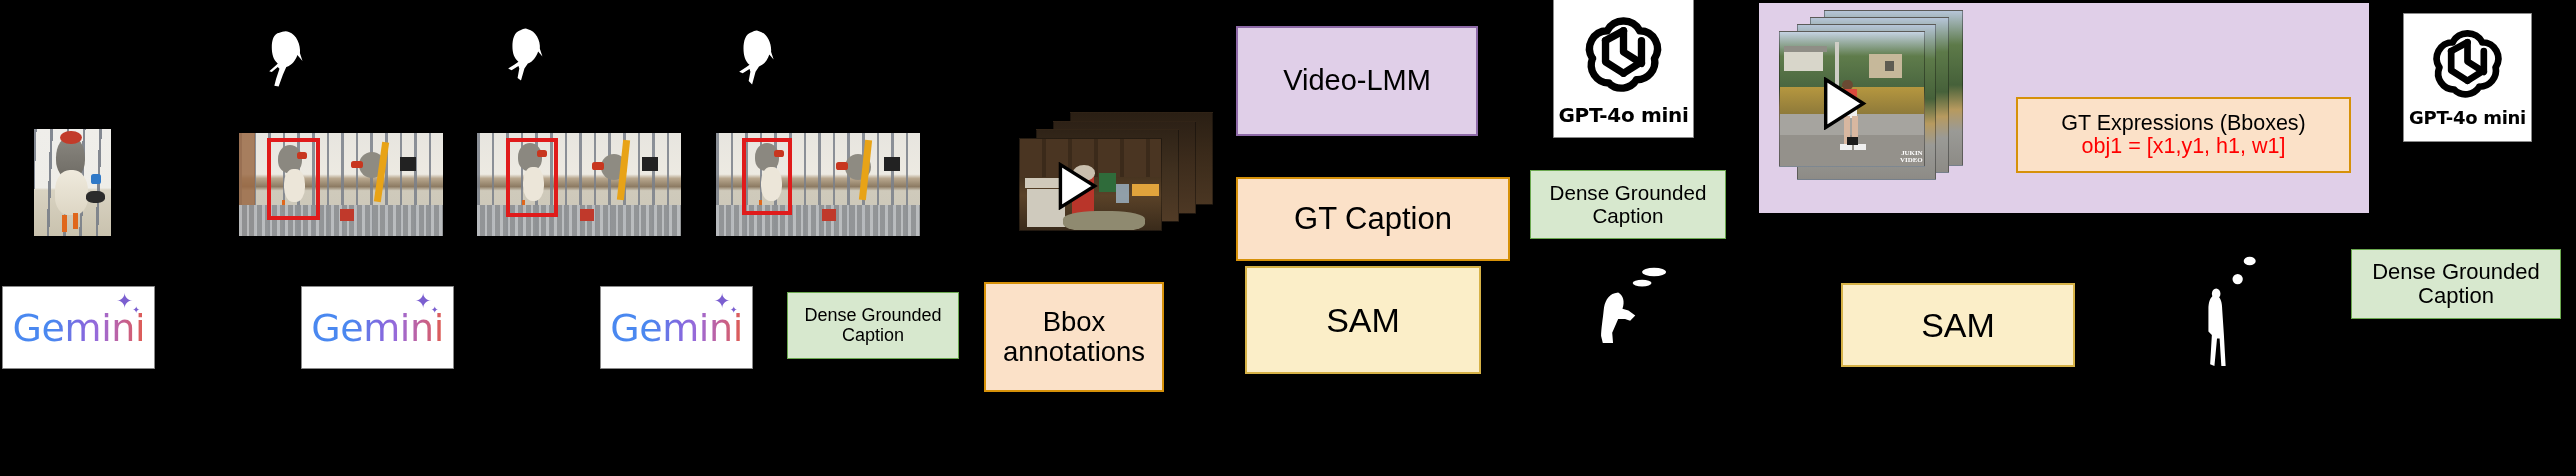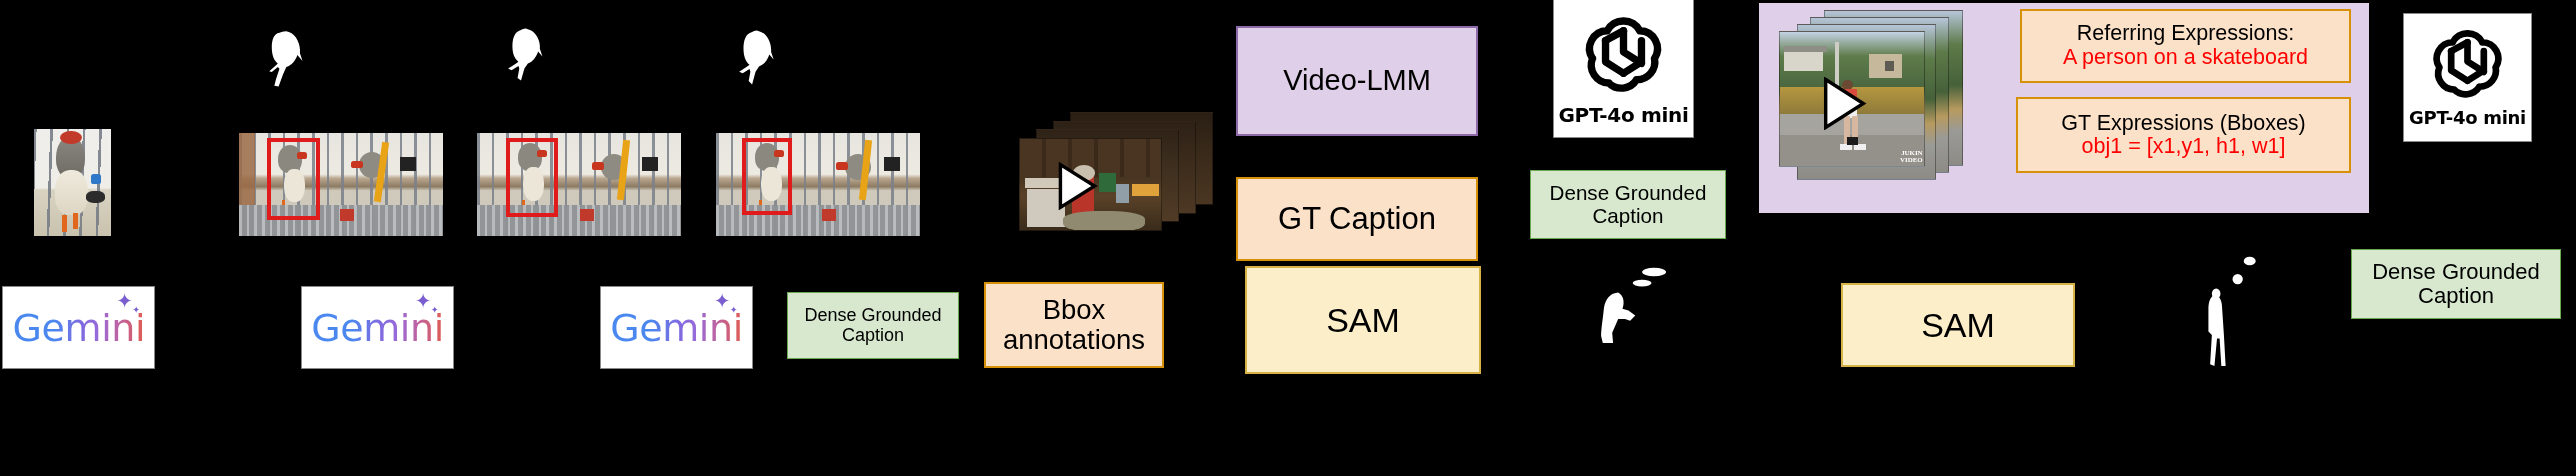--- a/index.html
+++ b/index.html
@@ -172,21 +172,21 @@
       <span class="gemini-spark" style="right:12px;top:-17px;font-size:20.6px;">✦</span>
       <span class="gemini-spark" style="right:5.2px;top:-1.7px;font-size:9.4px;">✦</span>
     </div>
   </div>
 
   <div class="lbox green" style="left:787px;top:292px;width:172px;height:67px;font-size:18px;">
     <span>Dense Grounded</span>
     <span>Caption</span>
   </div>
 
-  <div class="lbox peach" style="left:984px;top:282px;width:180px;height:86px;font-size:27.5px;">
+  <div class="lbox peach" style="left:984px;top:282px;width:180px;height:110px;font-size:27.5px;">
     <span>Bbox</span>
     <span>annotations</span>
   </div>
 
   <div style="position:absolute;left:1005px;top:112px;width:223px;height:129px;">
     <div class="stack-frame" style="left:65px;top:0px;width:143px;height:93px;
          background:linear-gradient(180deg,#2a1f14,#3a2a1a 45%,#4a3622 100%);"></div>
     <div class="stack-frame" style="left:48px;top:8.6px;width:143px;height:93px;
          background:linear-gradient(180deg,#2d2116,#3d2c1c 45%,#4d3824 100%);"></div>
     <div class="stack-frame" style="left:31px;top:17px;width:143px;height:93px;
@@ -208,21 +208,21 @@
       <svg width="41" height="48" viewBox="0 0 48 56">
           <polygon points="4,3 44,28 4,53" fill="#fff" stroke="#000" stroke-width="4"></polygon>
         </svg>
     </div>
   </div>
 
   <div class="lbox purplebox" style="left:1236px;top:26px;width:242px;height:110px;font-size:29px;">
     <span>Video-LMM</span>
   </div>
 
-  <div class="lbox peach" style="left:1236px;top:177px;width:242px;height:84px;font-size:31px;">
+  <div class="lbox peach" style="left:1236px;top:177px;width:274px;height:84px;font-size:31px;">
     <span>GT Caption</span>
   </div>
 
   <div class="card gpt-card" style="left:1554px;top:0px;width:139px;height:137px;">
     <div style="margin-top:3.4px;">
       <svg width="101" height="98" viewBox="0 0 120 120">
         <g fill="none" stroke="#000" stroke-width="9" stroke-linejoin="round" stroke-linecap="round">
           <path d="M60,22 a22,22 0 0 1 20,12 M80,34 a22,22 0 0 1 18,34 M98,68 a22,22 0 0 1 -22,26 M76,94 a22,22 0 0 1 -34,4 M42,98 a22,22 0 0 1 -20,-30 M22,68 a22,22 0 0 1 18,-34 M40,34 a22,22 0 0 1 20,-12"></path>
           <path d="M60,34 L60,60 L82,74"></path>
           <path d="M38,46 L38,72 L60,86"></path>
@@ -286,24 +286,20 @@
       <div style="position:absolute;right:1.7px;bottom:1.7px;color:#fff;font-size:6.9px;font-weight:bold;
                   line-height:6.9px;text-align:right;font-family:'Liberation Serif',serif;">JUKIN<br>VIDEO</div>
     </div>
     <div style="position:absolute;left:53px;top:67px;">
       <svg width="45" height="53" viewBox="0 0 52 62">
           <polygon points="4,3 48,31 4,59" fill="#fff" stroke="#000" stroke-width="4"></polygon>
         </svg>
     </div>
   </div>
 
-  <div class="lbox peach" style="left:2020px;top:8.6px;width:331px;height:74px;">
-    <span style="font-size:21.5px;color:#000;">Referring Expressions:</span>
-    <span style="font-size:21.5px;color:#ff0000;font-weight:500;">A person on a skateboard</span>
-  </div>
 
   <div class="lbox peach" style="left:2016px;top:97px;width:335px;height:76px;">
     <span style="font-size:21.5px;color:#000;">GT Expressions (Bboxes)</span>
     <span style="font-size:21.5px;color:#ff0000;font-weight:500;">obj1 = [x1,y1, h1, w1]</span>
   </div>
 
   <div class="card gpt-card" style="left:2404px;top:13.7px;width:127px;height:127px;">
     <div style="margin-top:3.4px;">
       <svg width="93" height="89" viewBox="0 0 120 120">
         <g fill="none" stroke="#000" stroke-width="9" stroke-linejoin="round" stroke-linecap="round">

